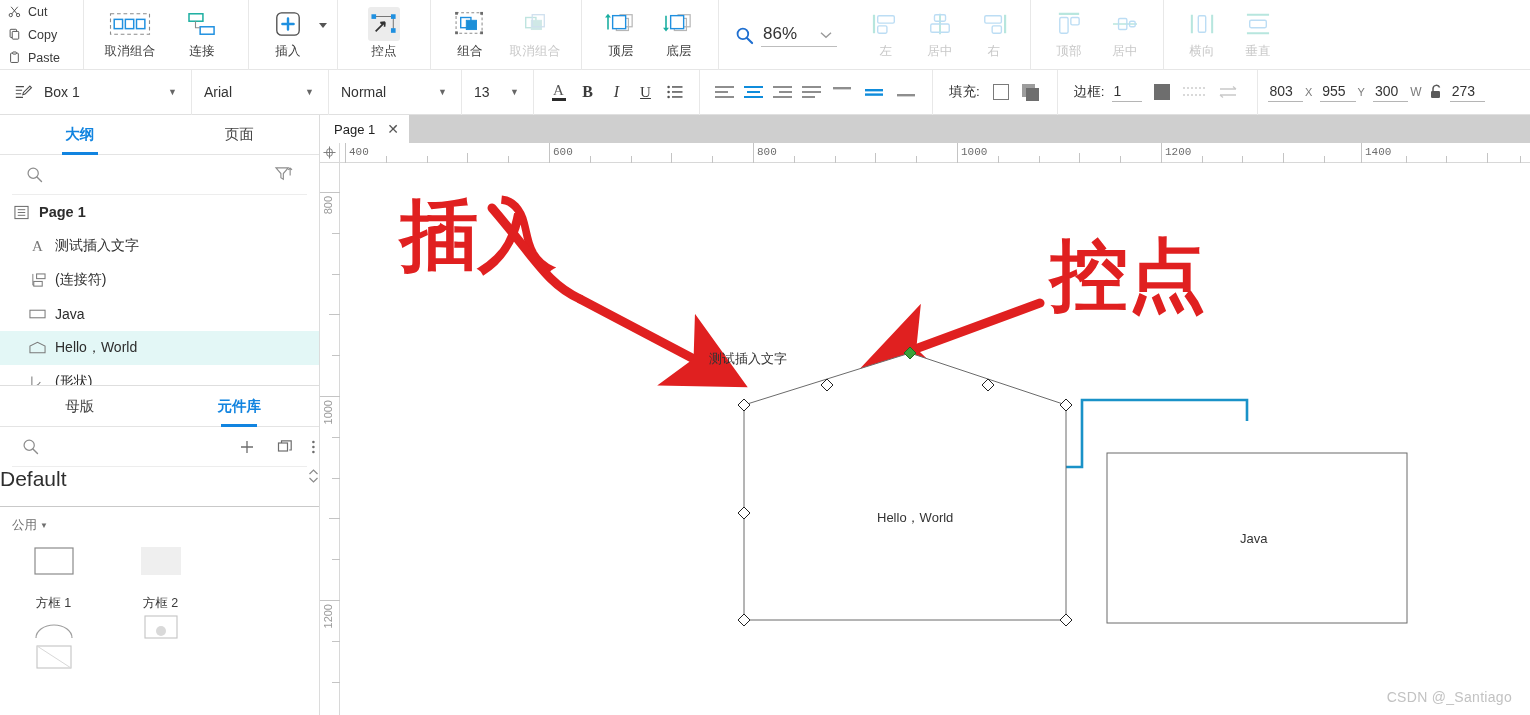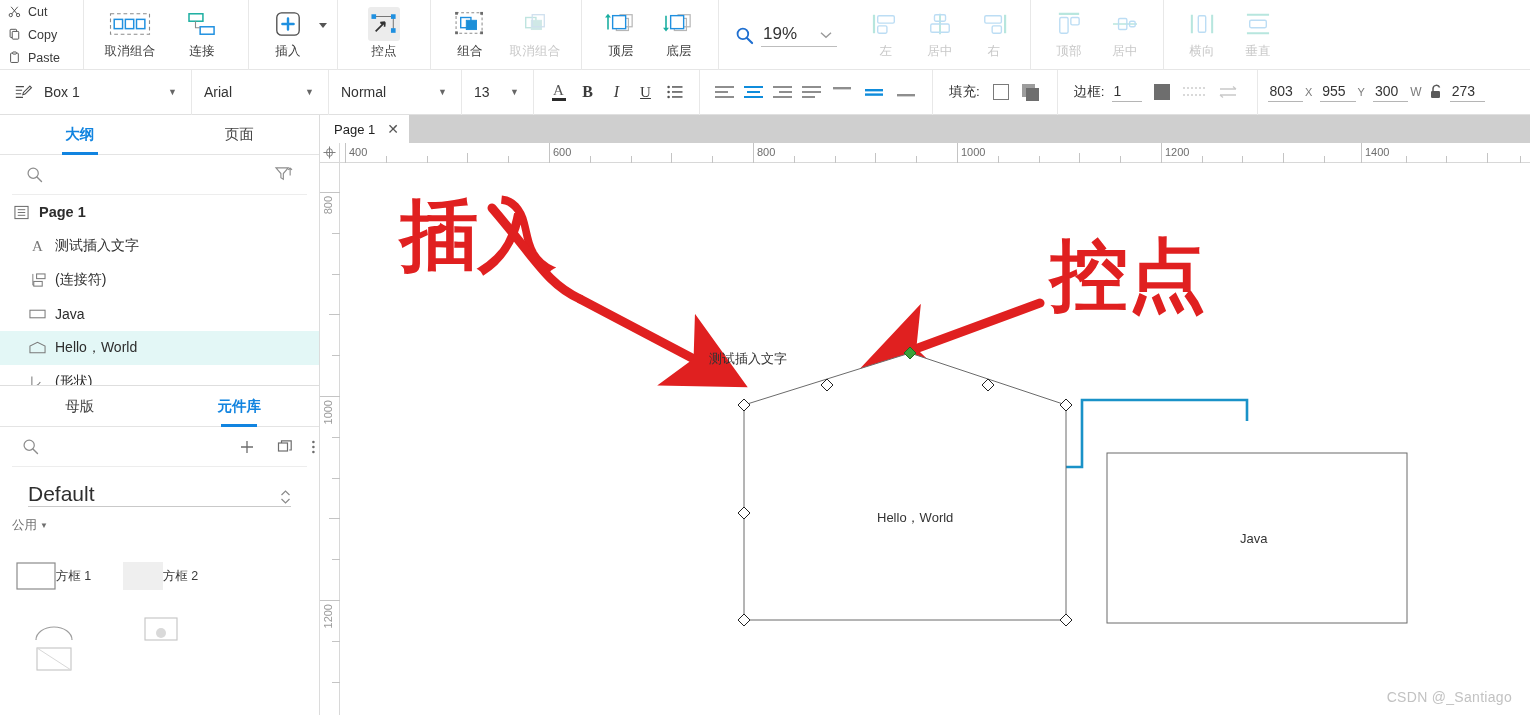--- a/index.html
+++ b/index.html
@@ -117,29 +117,29 @@
   .trow.hl { background:#e3f7f6; }
   .tico { width:19px; height:17px; flex:none; display:flex; align-items:center; justify-content:center; }
 
   .libtabs { display:flex; height:42px; border-top:1px solid #dedede; border-bottom:1px solid #e4e4e4; }
   .libsearch {
     height:40px; display:flex; align-items:center; gap:0;
     padding:0 10px; margin:0 12px; border-bottom:1px solid #ededed;
   }
   .libsearch .sp { flex:1; }
   .libsel {
-    margin:0 28px; height:40px; display:flex; align-items:flex-end;
+    margin:0 0; height:40px; display:flex; align-items:flex-start;
     justify-content:space-between; border-bottom:1px solid #c9c9c9;
   }
   .libsel .nm { font-size:21px; color:#2e2e2e; }
   .grpname { font-size:12.5px; color:#6f6f6f; padding:10px 0 4px 12px; display:flex; align-items:center; gap:3px;}
   .shapegrid { display:flex; flex-wrap:wrap; padding:2px 0 0 0; }
   .shapecell {
-    width:107px; height:72px; display:flex; flex-direction:row;
-    align-items:center; justify-content:center; cursor:default;
+    width:107px; height:72px; display:flex; flex-direction:column;
+    align-items:center; justify-content:space-between; cursor:default;
   }
   .shapecell .sh { height:42px; display:flex; align-items:center; justify-content:center; }
   .shapecell .cap { font-size:12.5px; color:#3a3a3a; }
 
   
   .canvasarea { position:absolute; left:320px; top:115px; width:1210px; height:600px; background:#fff; }
   .tabstrip { height:28px; background:#cfcfcf; display:flex; align-items:flex-end; }
   .ptab {
     background:#fff; height:28px; display:flex; align-items:center;
     padding:0 10px 0 14px; font-size:13px; color:#222; gap:12px; cursor:default;
@@ -153,21 +153,21 @@
   .rulerleft {
     position:absolute; left:0; top:48px; width:20px; height:552px;
     background:#fff; border-right:1px solid #d8d8d8;
   }
   .corner {
     position:absolute; left:0; top:28px; width:20px; height:20px;
     background:#fff; border-right:1px solid #d8d8d8; border-bottom:1px solid #d8d8d8;
     display:flex; align-items:center; justify-content:center; z-index:3;
   }
   .rtick { position:absolute; background:#c4c4c4; }
-  .rnum { position:absolute; font-size:11px; color:#6d6d6d; font-family:Liberation Sans, sans-serif; }
+  .rnum { position:absolute; font-size:11px; color:#6d6d6d; font-family:Liberation Mono, monospace; }
   .rnumv { position:absolute; font-size:11px; color:#9a9a9a;
            writing-mode:vertical-rl; transform:rotate(180deg); }
 
   .sheet { position:absolute; left:20px; top:48px; width:1190px; height:552px; background:#fff; overflow:hidden; }
 
   .canvastext { position:absolute; font-size:13px; color:#333; white-space:nowrap; }
   .annot { position:absolute; color:#e02020; font-weight:bold; white-space:nowrap;
            font-family:"DejaVu Sans","Liberation Sans",sans-serif; }
 
   .watermark {
@@ -332,21 +332,21 @@
     </div>
 
     <div class="zoomgrp">
       <div class="zoomwrap">
         <span>
           <svg width="19" height="19" viewBox="0 0 20 20">
             <circle cx="8.3" cy="8.3" r="5.6" fill="none" stroke="#1f6fd0" stroke-width="1.9"></circle>
             <path d="M12.6 12.6 L18 18" stroke="#1f6fd0" stroke-width="2.2" stroke-linecap="round"></path>
           </svg>
         </span>
-        <span class="zoomval">19%</span>
+        <span class="zoomval">86%</span>
         <span style="margin-left:-24px;">
           <svg width="12" height="8" viewBox="0 0 12 8">
               <path d="M1 1.8 L6 6.2 L11 1.8" fill="none" stroke="#9a9a9a" stroke-width="1.4"></path>
             </svg>
         </span>
       </div>
     </div>
 
     <div class="rgroup">
       <div class="rbtn dim" style="width:52px;">

